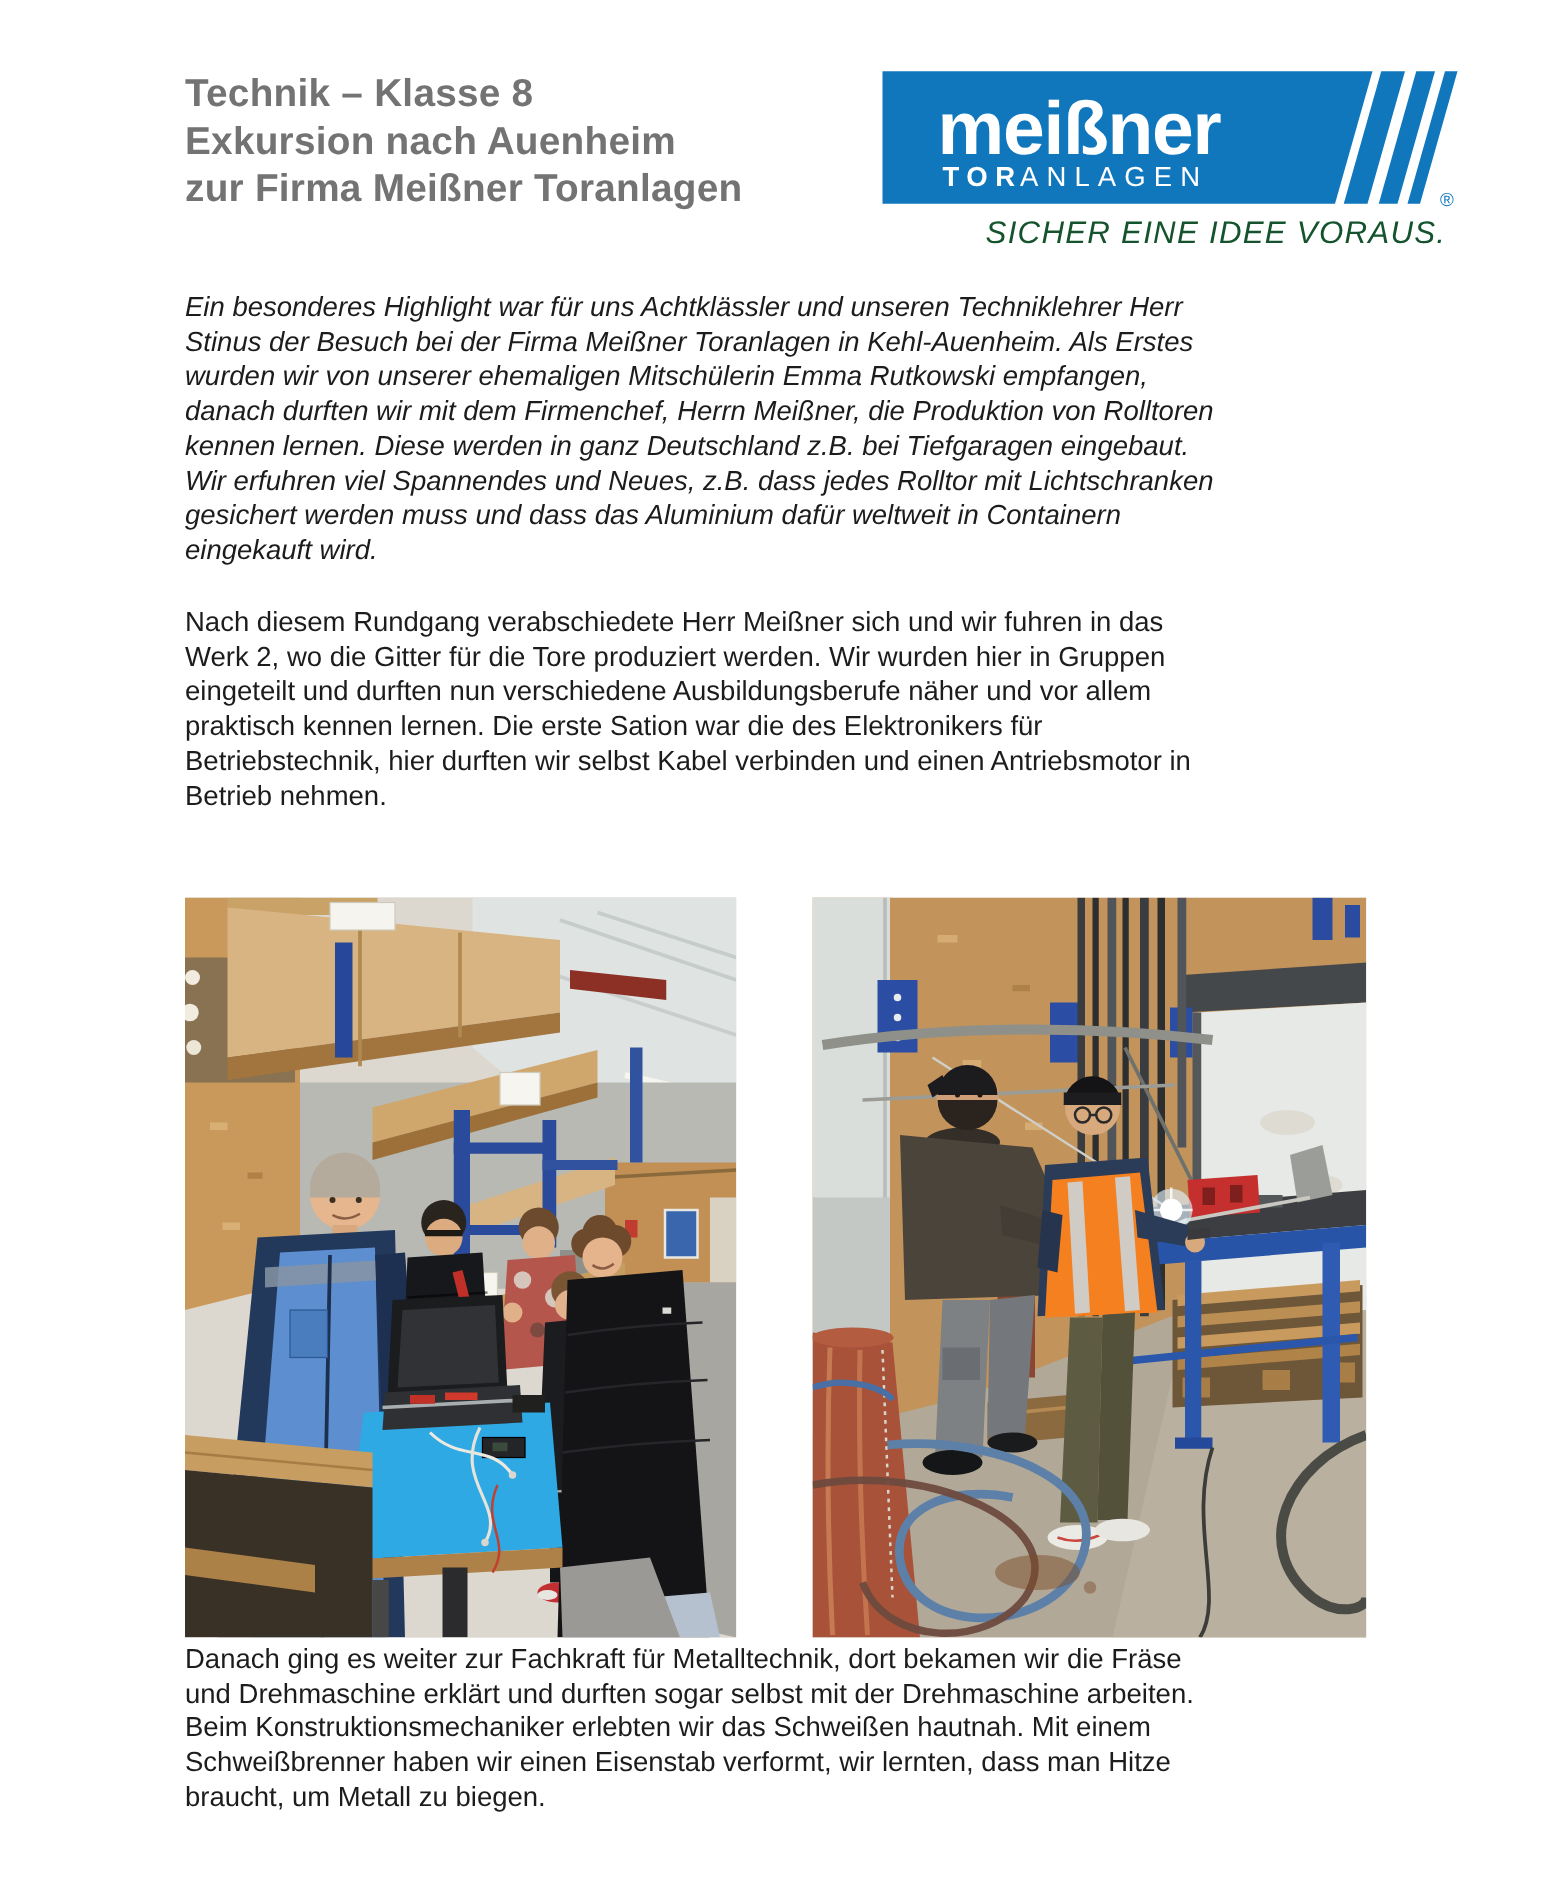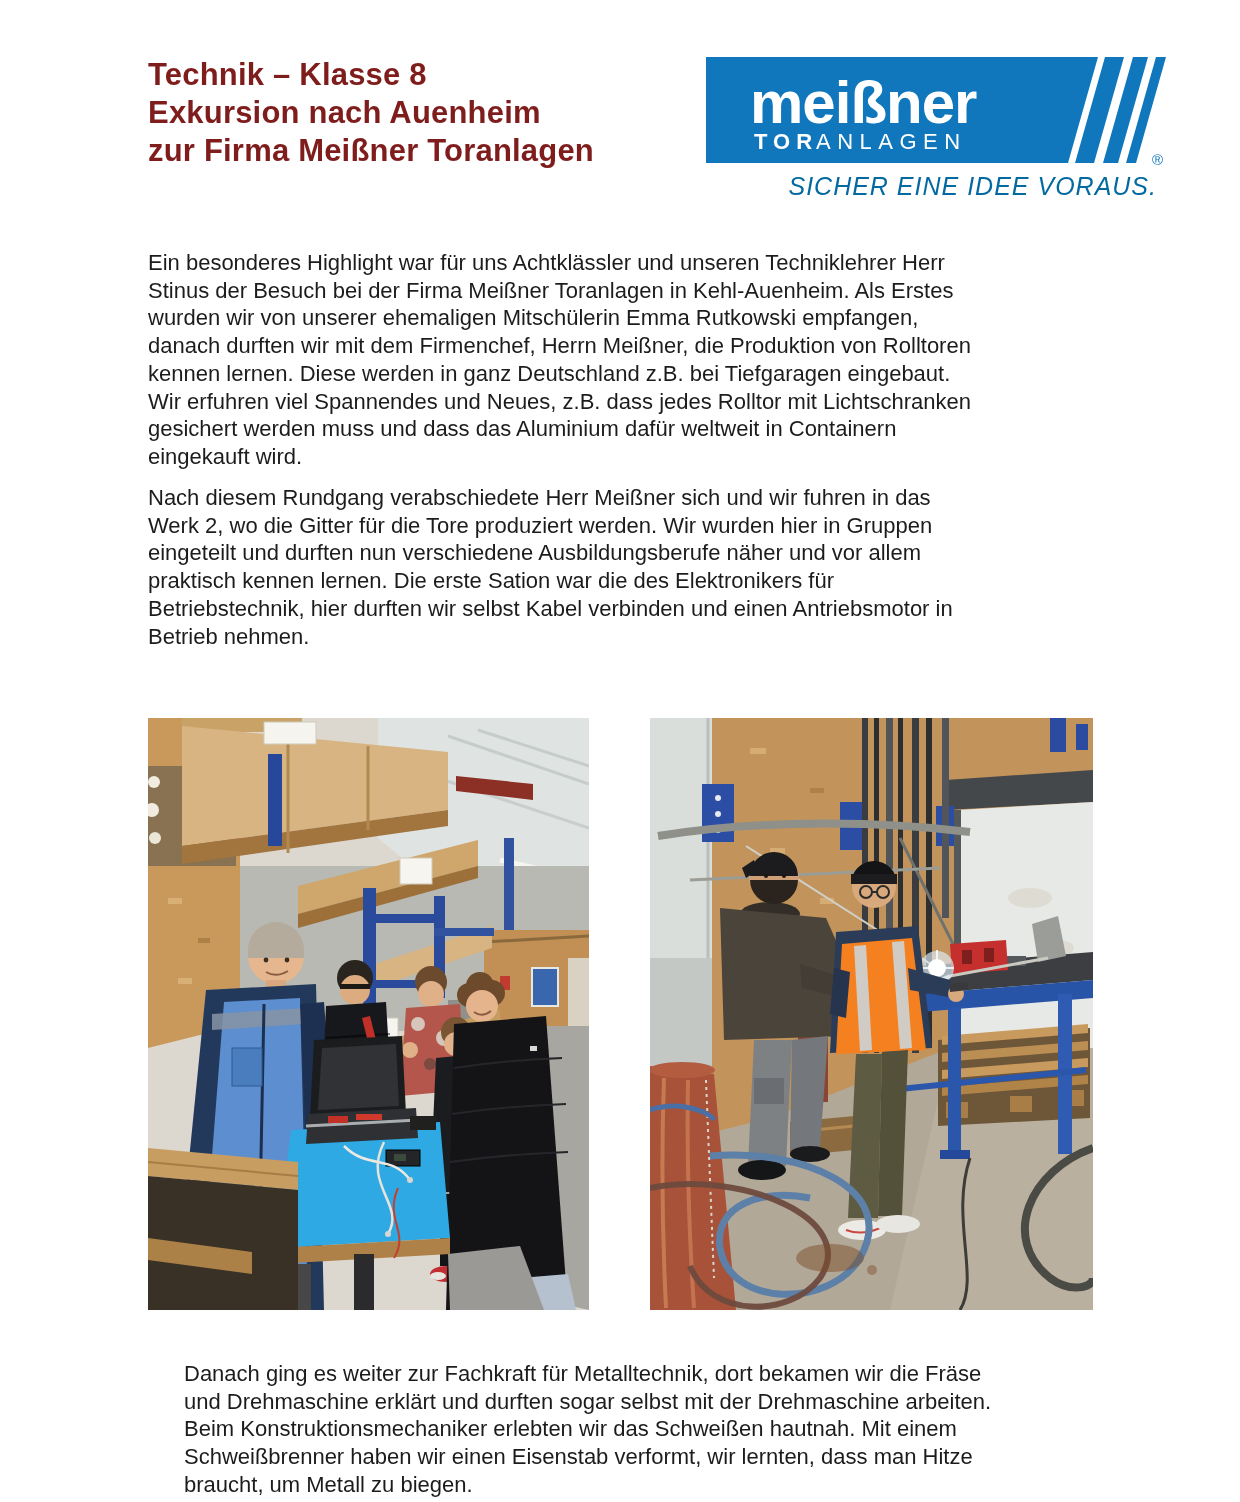--- a/index.html
+++ b/index.html
@@ -4,35 +4,35 @@
 <style>
   html,body{margin:0;padding:0;}
   body{
     width:1240px;height:1502px;position:relative;background:#ffffff;
     font-family:"Liberation Sans","DejaVu Sans",sans-serif;color:#1f1f1f;
     overflow:hidden;
   }
   .abs{position:absolute;}
   .doc-title{
     left:148px;top:56px;width:620px;
-    font-size:31px;font-weight:bold;line-height:38px;color:#7f1d1d;
+    font-size:31px;font-weight:bold;line-height:38px;color:#737373;
     white-space:pre-line;letter-spacing:0.2px;
   }
   .para{
     left:148px;width:960px;font-size:22px;line-height:27.7px;
     white-space:pre-line;color:#1c1c1c;
   }
-  .p1{top:249px;}
+  .p1{top:232px;font-style:italic;}
   .p2{top:484px;}
-  .p3{top:1360px;margin-left:36px;}
+  .p3{top:1313px;}
   .logo-svg{left:700px;top:45px;width:470px;height:125px;}
   .tagline{
     left:700px;top:172px;width:457px;text-align:right;
     font-size:25px;font-style:italic;font-weight:normal;letter-spacing:1px;
-    color:#0369a1;
+    color:#14532d;
   }
   .photo{top:718px;height:592px;overflow:hidden;background:#d8d4cc;}
   .photo-left{left:148px;width:441px;}
   .photo-right{left:650px;width:443px;}
   .photo svg{display:block;}
 </style>
 </head>
 <body>
 
 <div class="abs doc-title">Technik – Klasse 8

